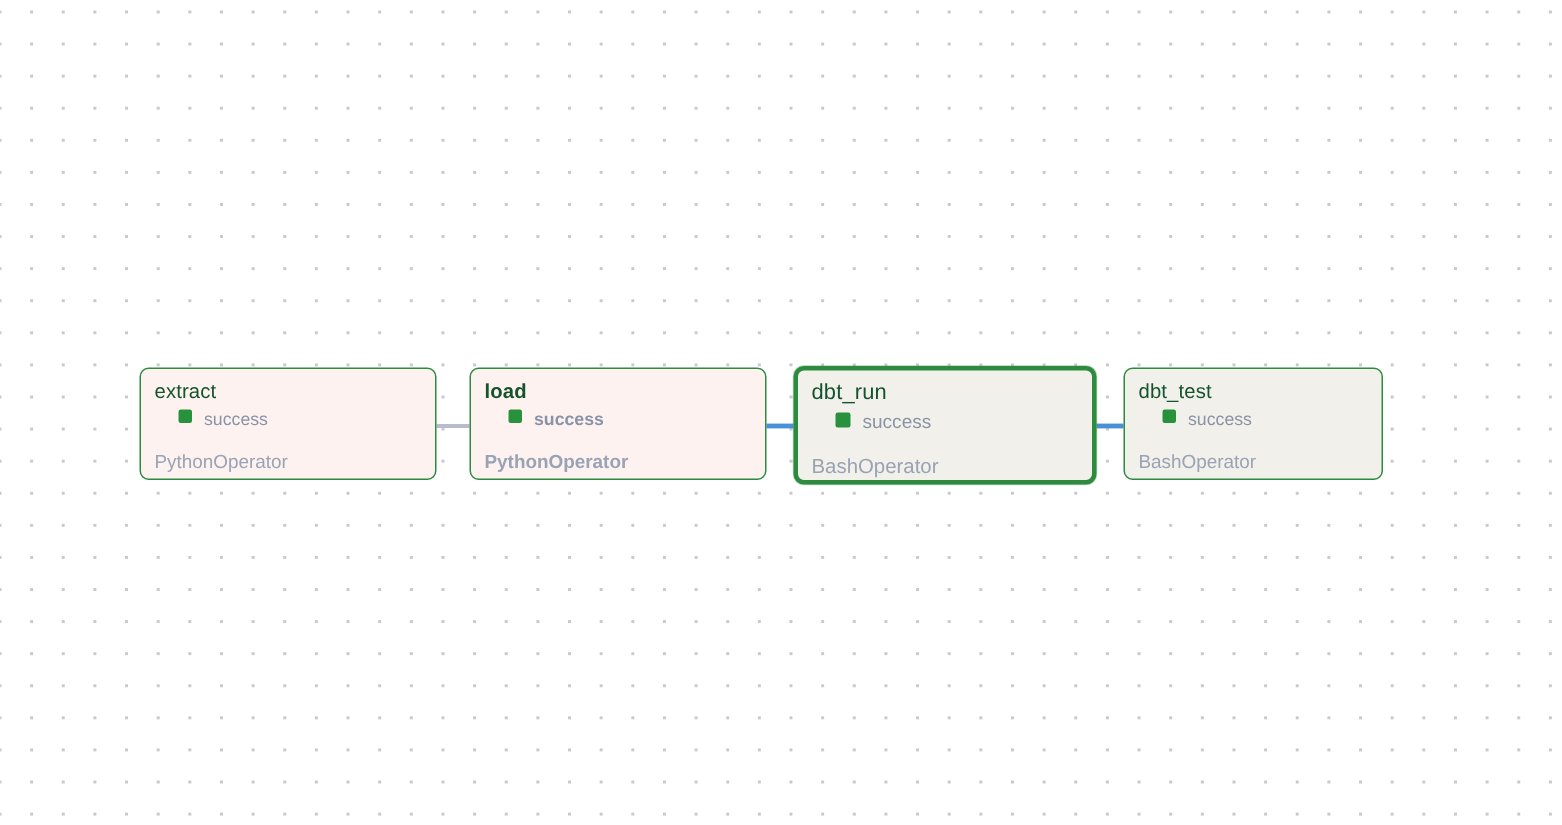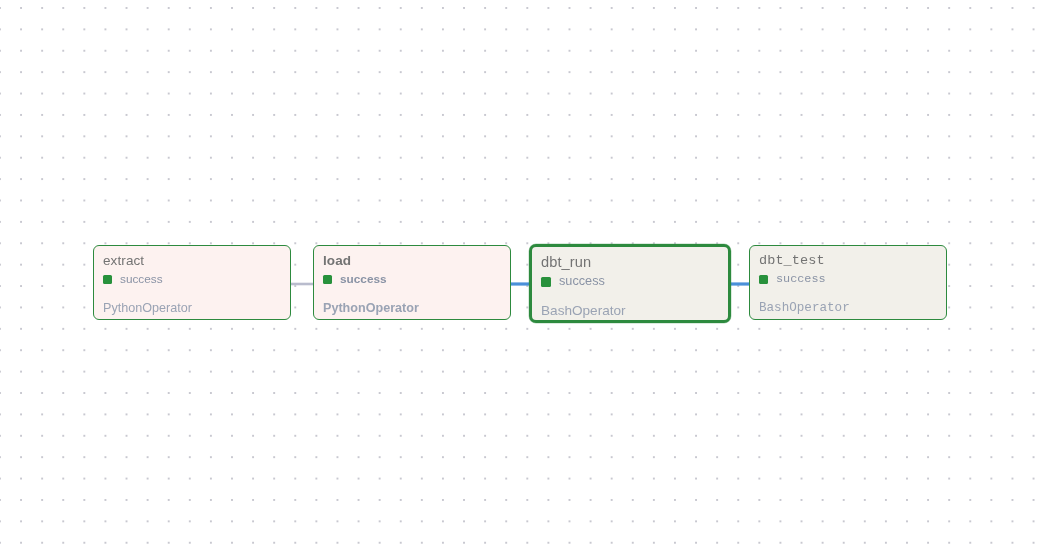--- a/index.html
+++ b/index.html
@@ -49,34 +49,35 @@
   }
   .node.selected {
     border-width: 3px;
     border-radius: 7px;
     box-shadow: 0 0 0 0.5px rgba(45,138,62,.35);
   }
 
   .node-title {
     font-size: 13.5px;
     line-height: 15px;
-    color: #737373;
+    color: #14532d;
     letter-spacing: .1px;
     white-space: nowrap;
   }
   .node.selected .node-title {
     font-size: 14.6px;
     line-height: 16px;
   }
 
   .node-status {
     display: flex;
-    align-items: center;
+    align-items: flex-start;
     margin-top: 5px;
     white-space: nowrap;
+    margin-left: 16px;
   }
   .status-swatch {
     width: 9px;
     height: 9px;
     border-radius: 1.5px;
     background: #28913c;
     flex: 0 0 auto;
   }
   .node.selected .status-swatch {
     width: 10px;
@@ -132,21 +133,21 @@
       <div class="node-operator">PythonOperator</div>
     </div>
     <div class="node op-bash selected" style="left: 529px; top: 244px; width: 202px; height: 79px;">
       <div class="node-title">dbt_run</div>
       <div class="node-status">
         <span class="status-swatch" style="background: rgb(40, 145, 60);"></span>
         <span class="status-label">success</span>
       </div>
       <div class="node-operator">BashOperator</div>
     </div>
-    <div class="node op-bash" style="left: 749px; top: 245px; width: 198px; height: 75px; font-family: Liberation Mono, monospace;">
+    <div class="node op-bash" style="left: 749px; top: 245px; width: 173px; height: 75px;">
       <div class="node-title">dbt_test</div>
       <div class="node-status">
         <span class="status-swatch" style="background: rgb(40, 145, 60);"></span>
         <span class="status-label">success</span>
       </div>
       <div class="node-operator">BashOperator</div>
     </div>
   </div>
 
 </body></html>

